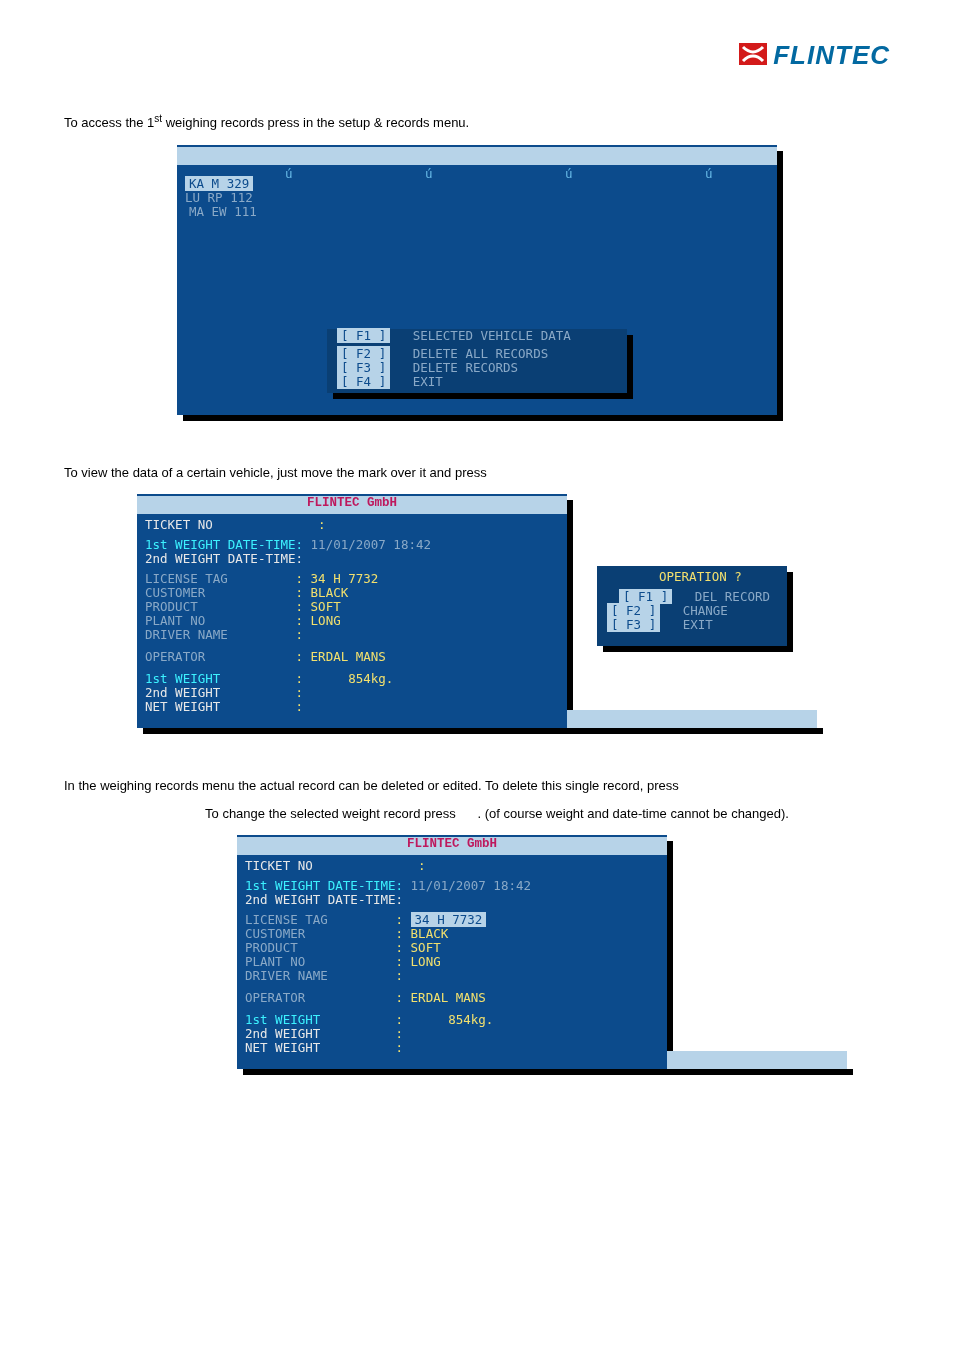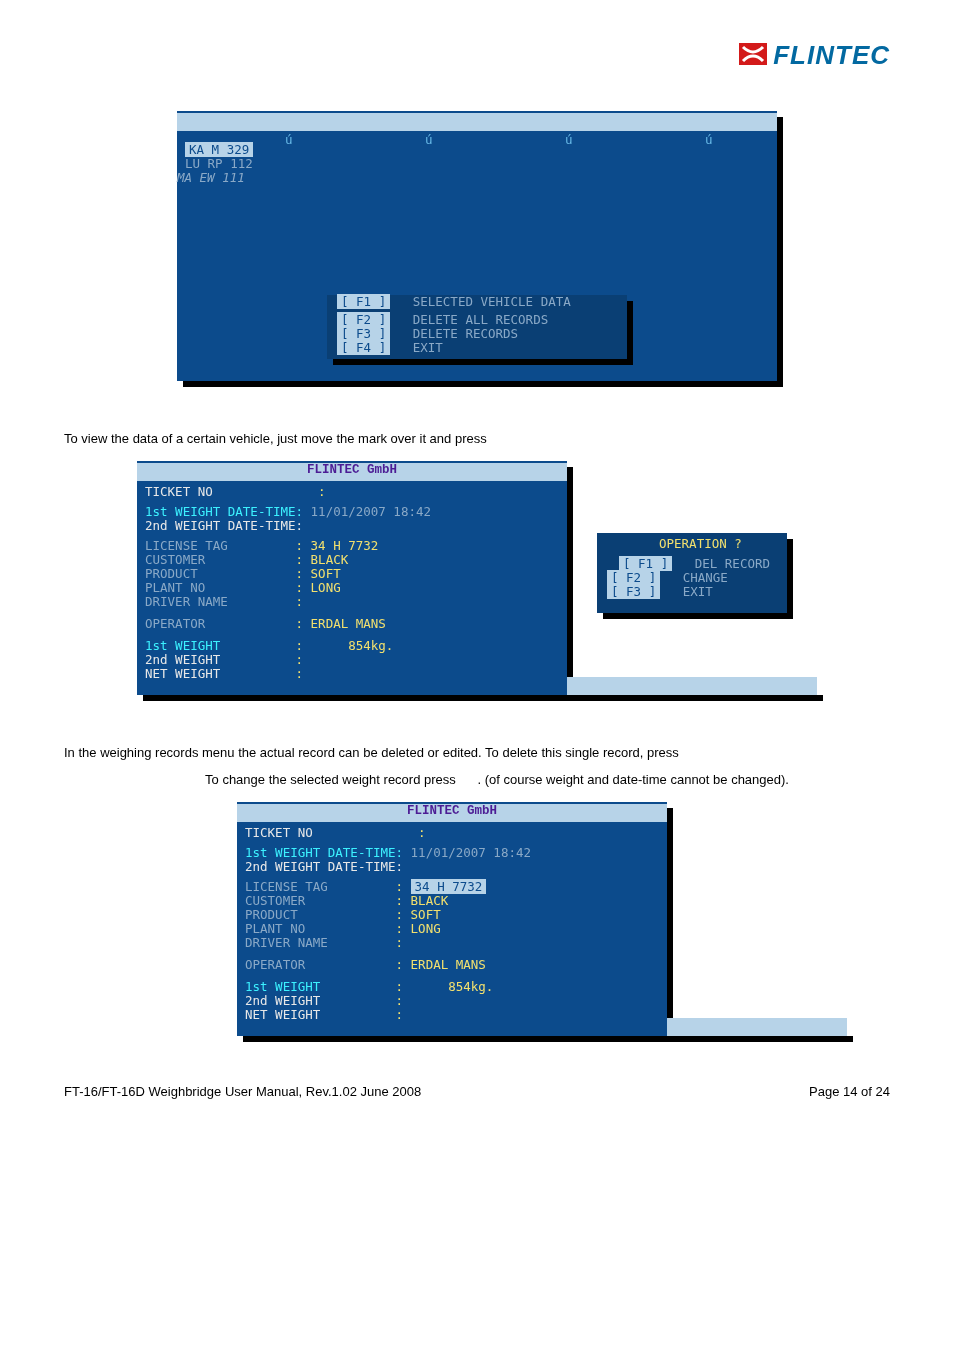--- a/index.html
+++ b/index.html
@@ -112,51 +112,56 @@
     color: #b7d3e8;
   }
   .footerbar .ftxt {
     position: absolute;
     left: 50%;
     transform: translateX(-50%);
     font-family: "Courier New", monospace;
     font-size: 12.5px;
     font-weight: bold;
   }
-  .flred { color: #4c1d95; }
+  .flred { color: #be185d; }
 </style>
 </head>
 <body>
 
 <div class="page">
 
   <div class="brand">
     <span class="brand-mark">
       <svg width="28" height="22" viewBox="0 0 28 22">
         <rect x="0" y="0" width="28" height="22" fill="#d31a1a"></rect>
         <path d="M4 4 Q14 14 24 4 M4 18 Q14 8 24 18" stroke="#fff" stroke-width="3" fill="none"></path>
       </svg>
     </span>
     <span class="brand-text">FLINTEC</span>
   </div>
 
+  <div class="body-text">
+    <p>
+      <span>To access the 1</span><sup>st</sup><span> weighing records press        in the setup &amp; records menu.</span>
+    </p>
+  </div>
 
   <div class="term-block">
     <div class="term t1">
       <div class="term-inner">
         <pre class="title-cyan">LIST OF 1st WEIGHED VEHICLES</pre>
 
         <pre class="row accent-line" style="left:108px; top:22px;">ú</pre>
         <pre class="row accent-line" style="left:248px; top:22px;">ú</pre>
         <pre class="row accent-line" style="left:388px; top:22px;">ú</pre>
         <pre class="row accent-line" style="left:528px; top:22px;">ú</pre>
 
         <pre class="row" style="left:8px; top:32px;"><span class="hilite">KA M 329</span></pre>
         <pre class="row gray" style="left:8px; top:46px;">LU RP 112</pre>
-        <pre class="row gray" style="left:0; top:60px;font-style:italic;">MA EW 111</pre>
+        <pre class="row gray" style="left:12px; top:60px;">MA EW 111</pre>
 
         <div class="panel" style="left:150px; top:184px; width:300px; height:64px;">
           <pre class="row" style="left:10px; top:0;"><span class="hilite">[ F1 ]</span>   <span class="gray">SELECTED VEHICLE DATA</span></pre>
           <pre class="row" style="left:10px; top:18px;"><span class="hilite">[ F2 ]</span>   <span class="gray">DELETE ALL RECORDS</span></pre>
           <pre class="row" style="left:10px; top:32px;"><span class="hilite">[ F3 ]</span>   <span class="gray">DELETE RECORDS</span></pre>
           <pre class="row" style="left:10px; top:46px;"><span class="hilite">[ F4 ]</span>   <span class="gray">EXIT</span></pre>
         </div>
         <div class="panel-shadow-r" style="left:450px; top:190px; height:64px;"></div>
         <div class="panel-shadow-b" style="left:156px; top:248px; width:300px;"></div>
 
@@ -251,18 +256,14 @@
           <span class="ftxt flred">FLINTEC GmbH</span>
         </div>
       </div>
       <div class="shadow-right"></div>
       <div class="shadow-bottom"></div>
     </div>
     <div style="position:absolute; left:430px; top:216px; height:18px; width:180px; background:#b7d3e8;"></div>
     <div style="position:absolute; left:430px; top:234px; height:6px; width:186px; background:#000;"></div>
   </div>
 
-  <div class="footer">
-    <span>FT-16/FT-16D Weighbridge User Manual, Rev.1.02   June 2008</span>
-    <span>Page 14 of 24</span>
-  </div>
 
 </div>
 
 </body></html>

